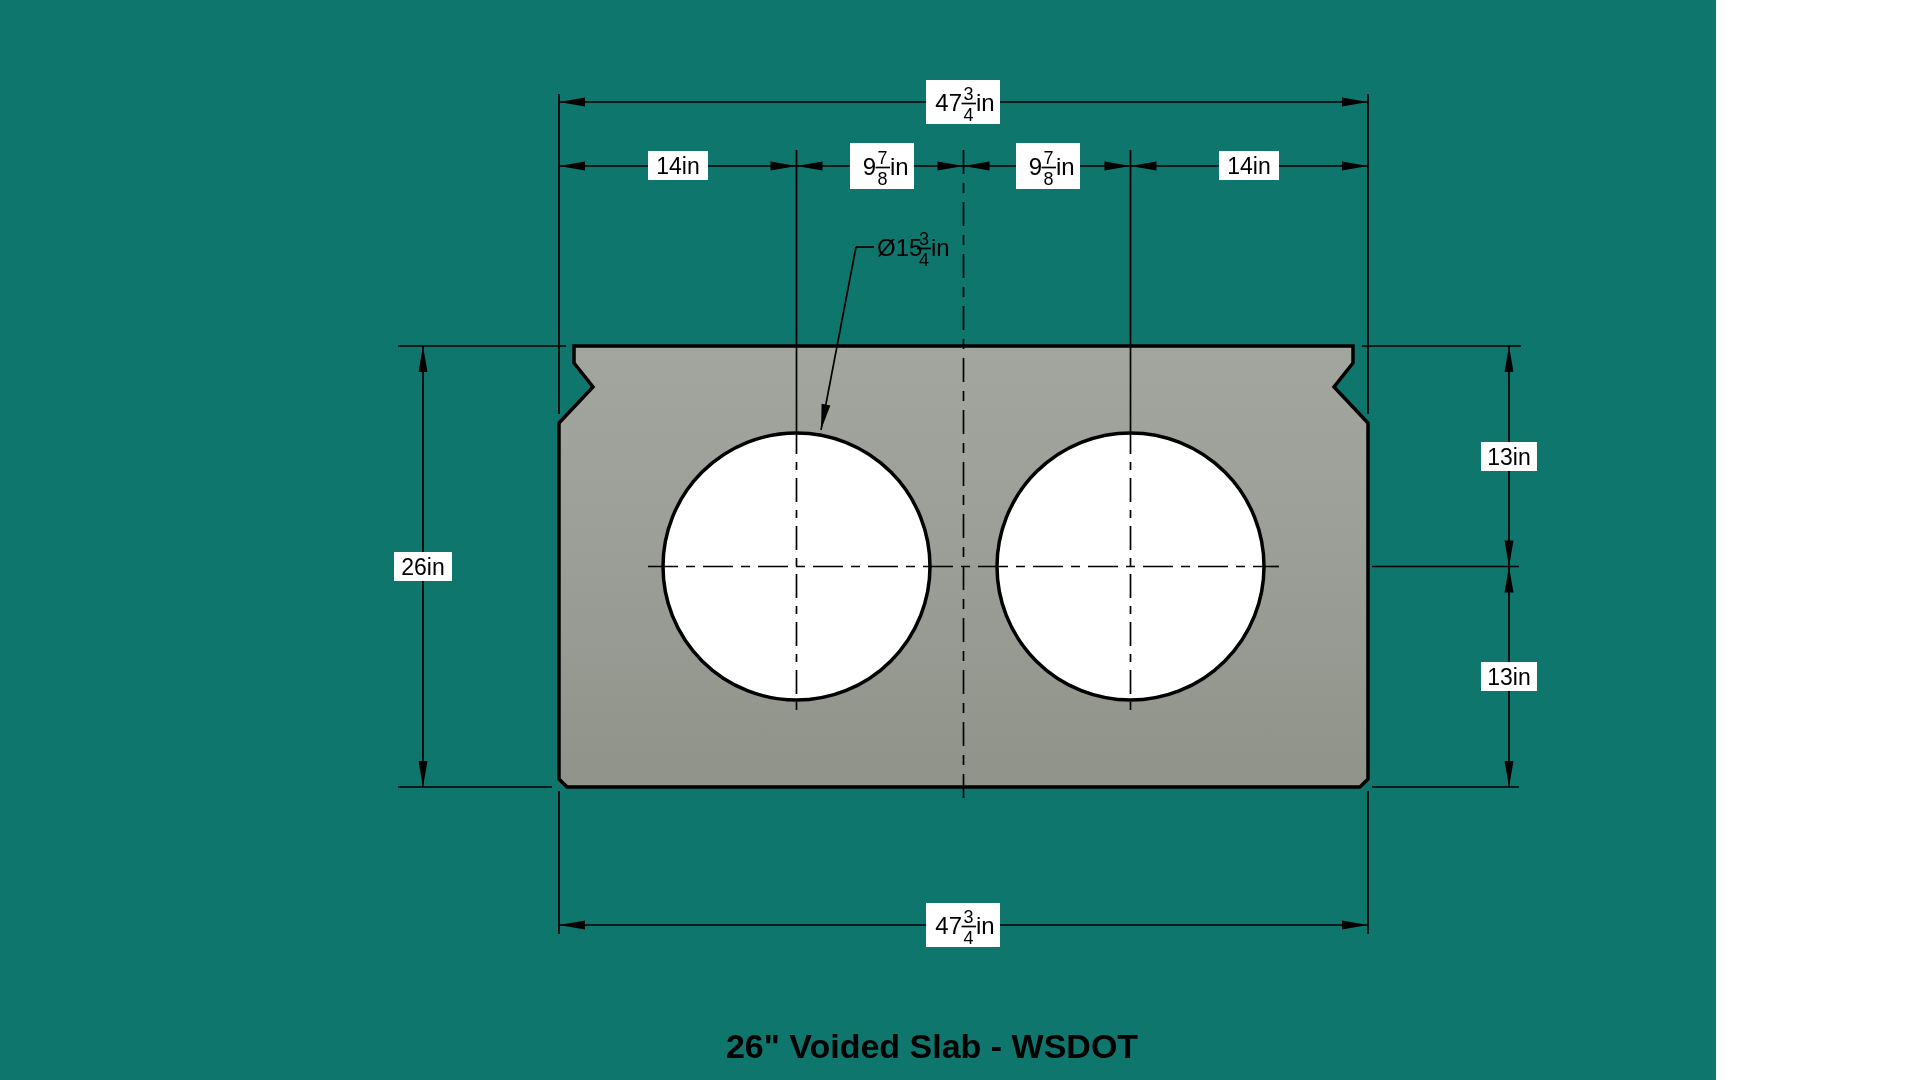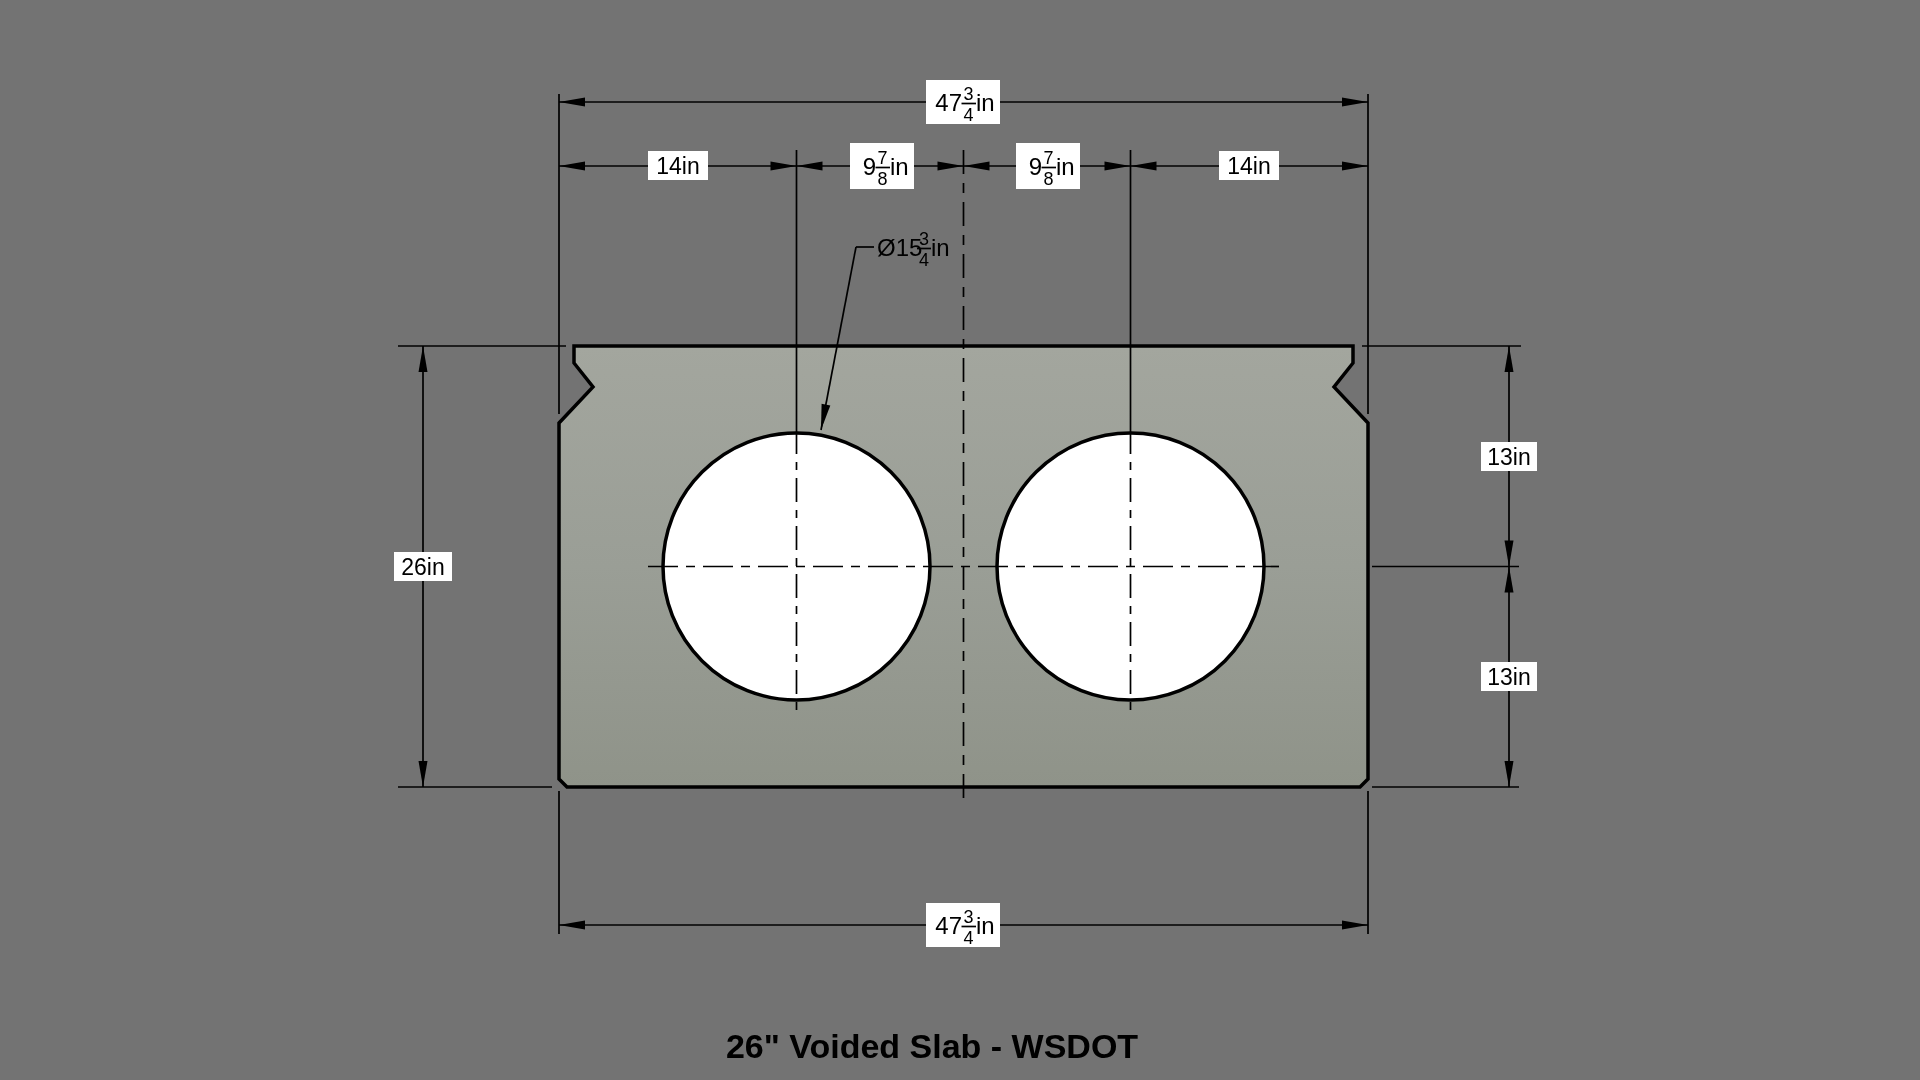--- a/index.html
+++ b/index.html
@@ -6,23 +6,23 @@
     margin: 0;
     padding: 0;
     width: 1920px;
     height: 1080px;
     background: #ffffff;
     overflow: hidden;
     font-family: "Liberation Sans", sans-serif;
   }
   #stage {
     position: relative;
-    width: 1920px;
+    width: 1716px;
     height: 1080px;
-    background: #737373;
+    background: #0f766e;
   }
   svg { display: block; }
   text {
     font-family: "Liberation Sans", sans-serif;
     fill: #000000;
   }
   .dimtxt  { font-size: 23px; }
   .dimbig  { font-size: 24px; }
   .frac    { font-size: 18px; }
   .title   { font-size: 34px; font-weight: bold; }

